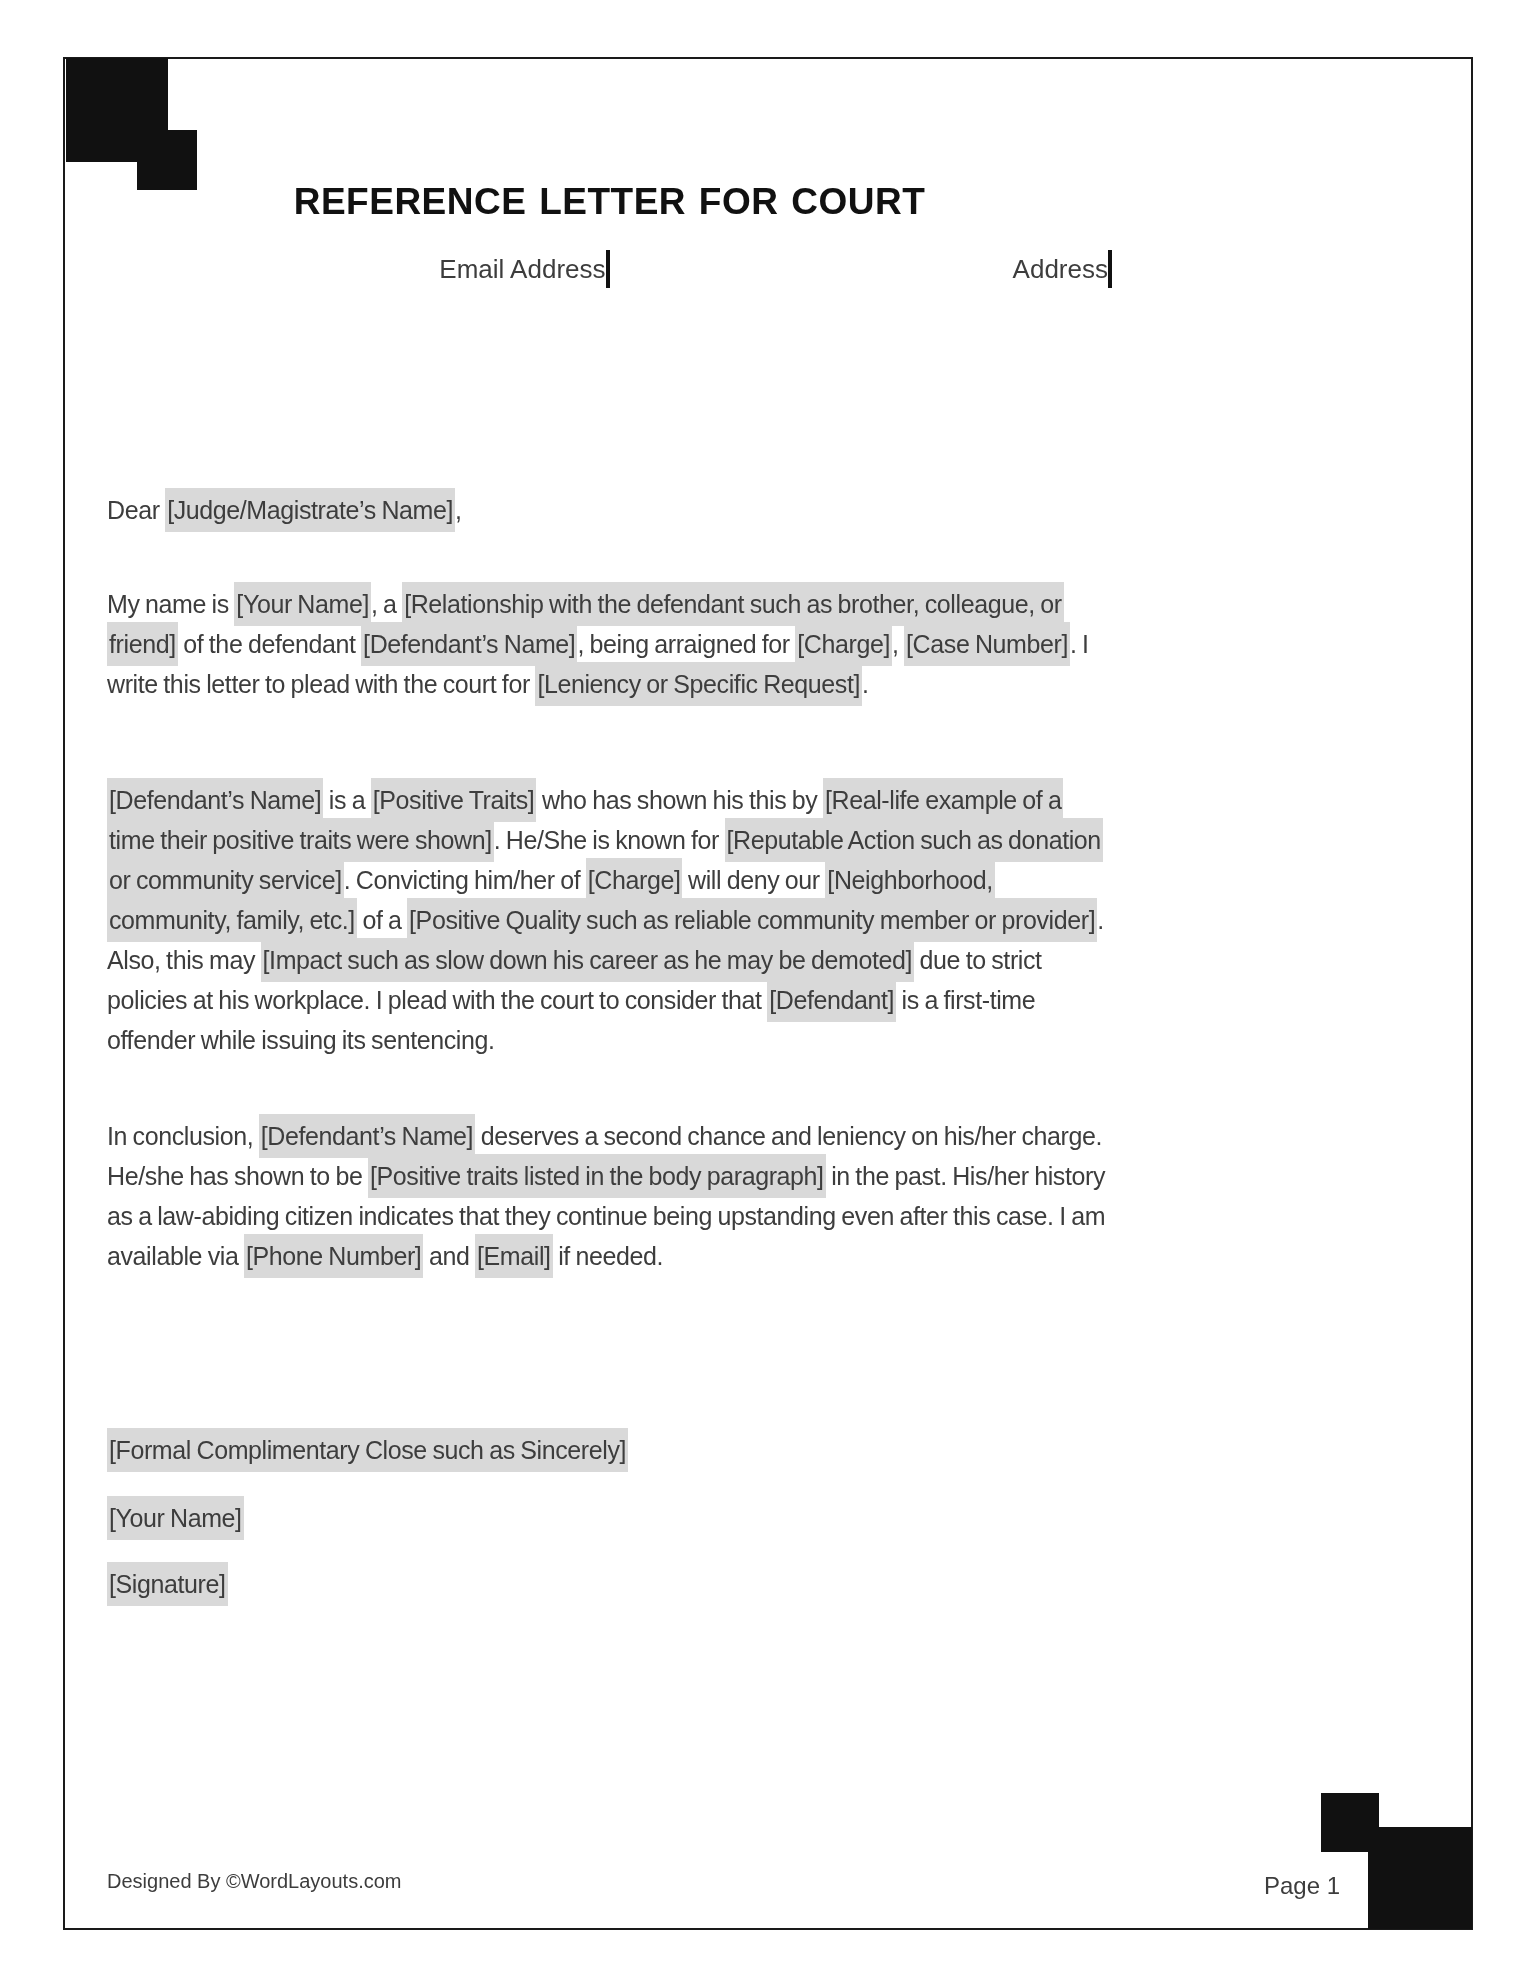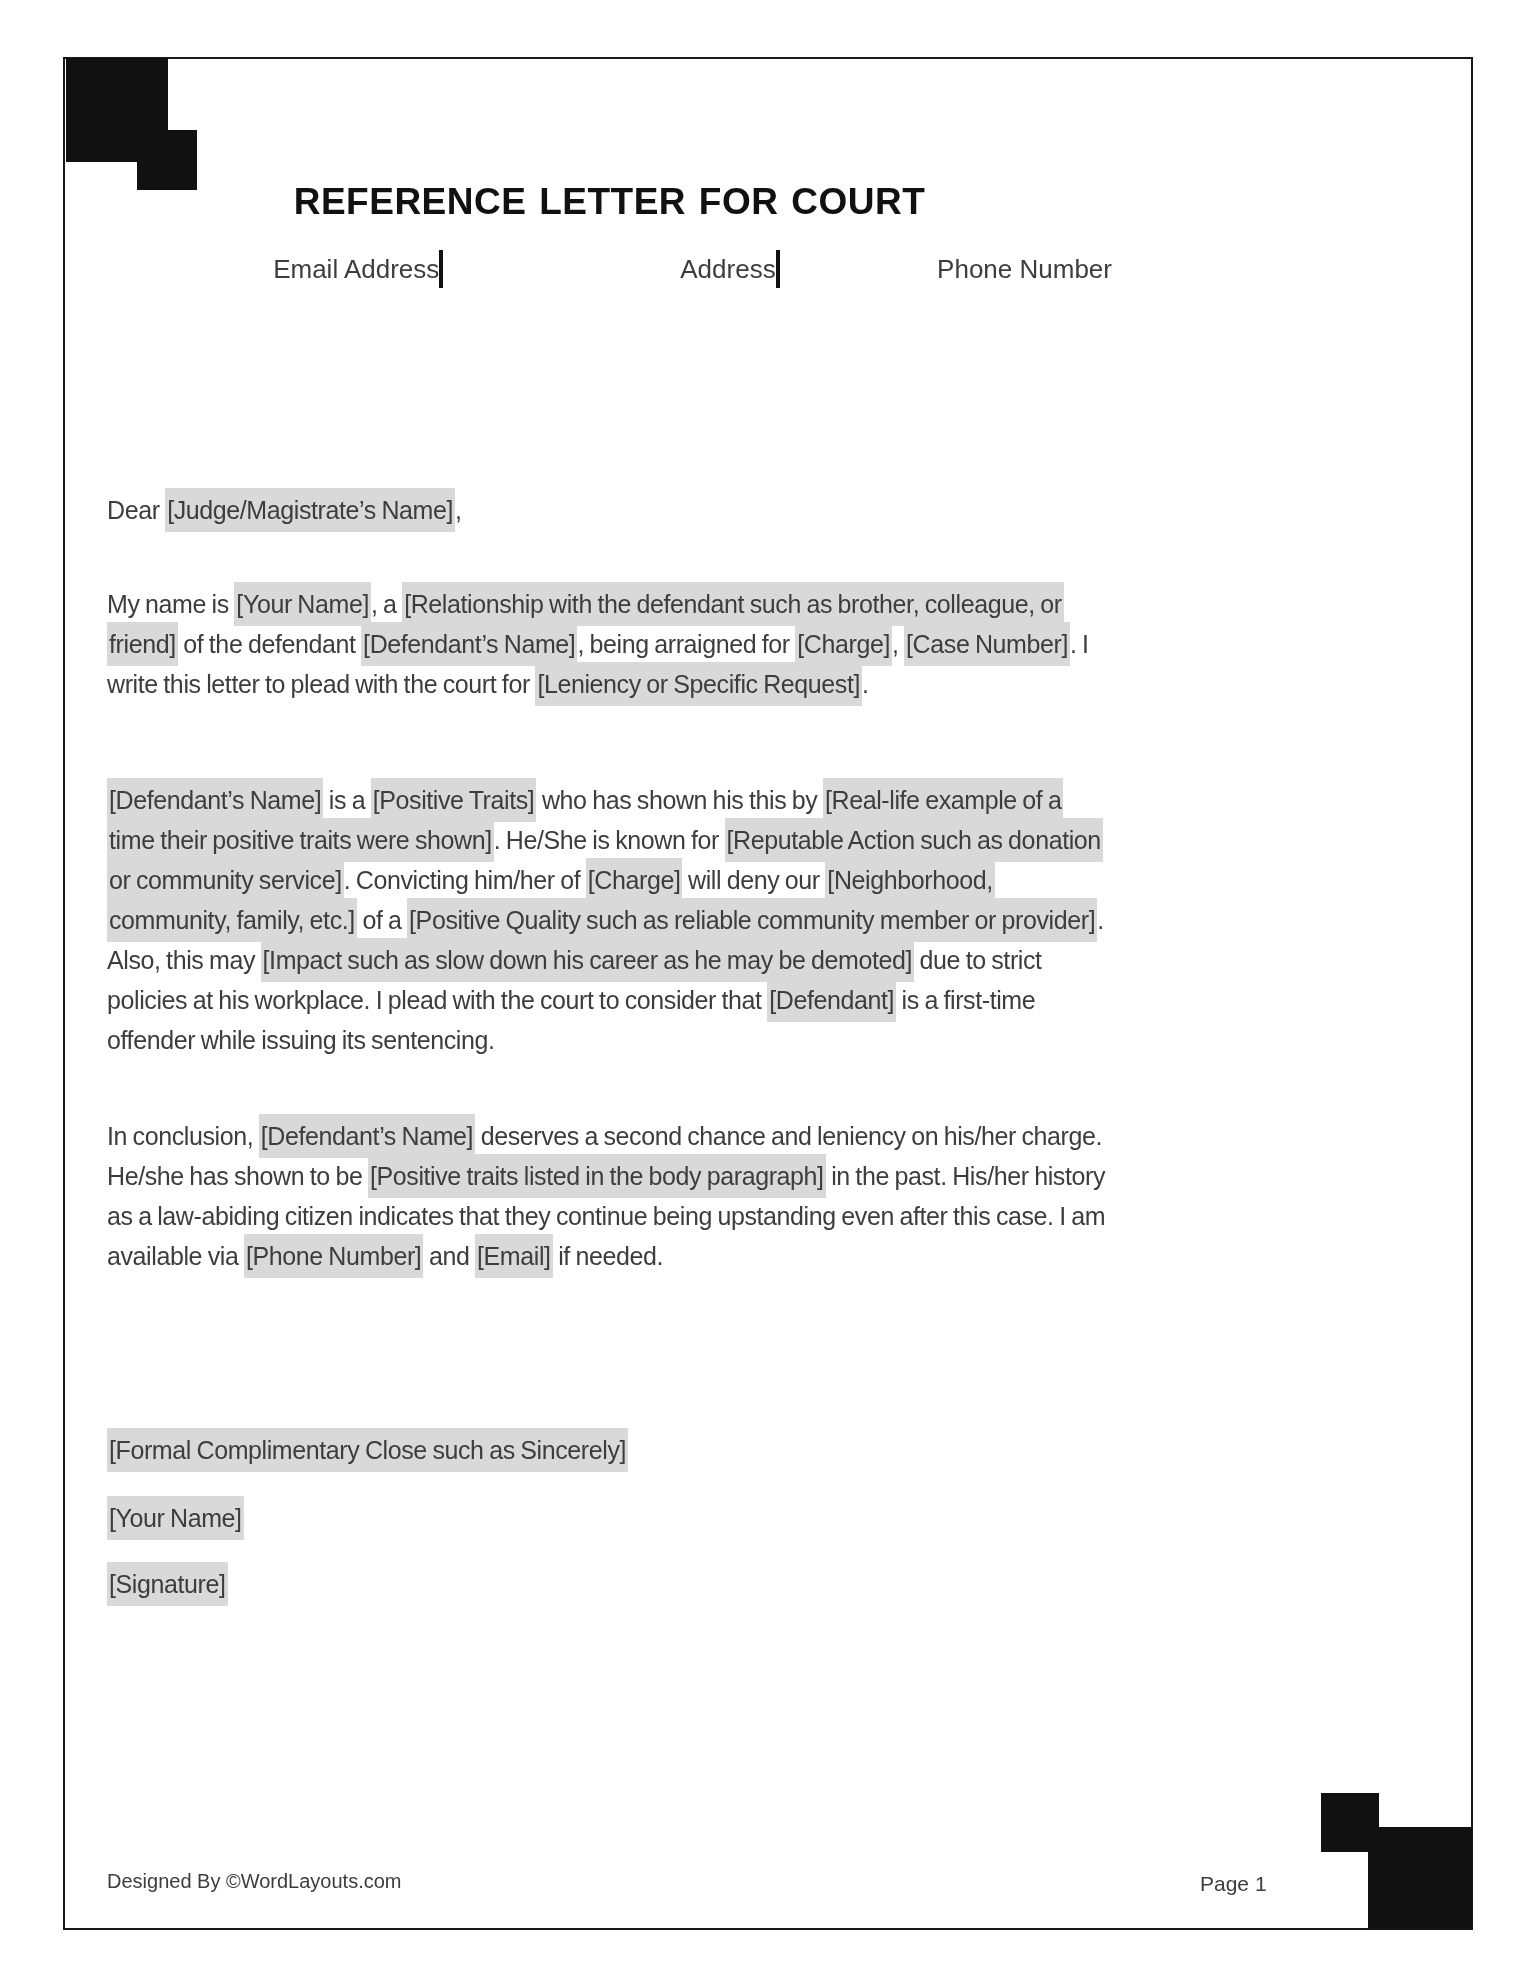--- a/index.html
+++ b/index.html
@@ -63,42 +63,41 @@
     padding:8px 2px;
     box-decoration-break:clone;
     -webkit-box-decoration-break:clone;
   }
 
   .footer-credit{
     position:absolute;left:107px;top:1870px;
     font-size:20px;color:var(--text);
   }
   .footer-page{
-    position:absolute;left:1200px;top:1872px;
-    font-size:21px;color:var(--text);text-align:center;
+    position:absolute;left:1264px;top:1872px;
+    font-size:24px;color:var(--text);text-align:center;
   }
 </style>
 </head>
 <body>
 
 <div>
   <div class="page-border"></div>
   <div class="sq tl-big"></div>
   <div class="sq tl-small"></div>
   <div class="sq br-small"></div>
   <div class="sq br-big"></div>
 
   <div class="blk title">REFERENCE LETTER FOR COURT</div>
 
   <div class="blk contact">
     <span class="lbl">Email Address</span>
     <span class="sep"></span>
     <span class="lbl">Address</span>
     <span class="sep"></span>
-    <span class="lbl">Phone Number</span>
   </div>
 
   <div class="blk salutation"><span>Dear </span><span class="hl">[Judge/Magistrate’s Name]</span><span>,</span></div>
 
   <div class="blk p1"><span>My name is </span><span class="hl">[Your Name]</span><span>, a </span><span class="hl">[Relationship with the defendant such as brother, colleague, or friend]</span><span> of the defendant </span><span class="hl">[Defendant’s Name]</span><span>, being arraigned for </span><span class="hl">[Charge]</span><span>, </span><span class="hl">[Case Number]</span><span>. I write this letter to plead with the court for </span><span class="hl">[Leniency or Specific Request]</span><span>.</span></div>
   <div class="blk p2"><span class="hl">[Defendant’s Name]</span><span> is a </span><span class="hl">[Positive Traits]</span><span> who has shown his this by </span><span class="hl">[Real-life example of a time their positive traits were shown]</span><span>. He/She is known for </span><span class="hl">[Reputable Action such as donation or community service]</span><span>. Convicting him/her of </span><span class="hl">[Charge]</span><span> will deny our </span><span class="hl">[Neighborhood, community, family, etc.]</span><span> of a </span><span class="hl">[Positive Quality such as reliable community member or provider]</span><span>. Also, this may </span><span class="hl">[Impact such as slow down his career as he may be demoted]</span><span> due to strict policies at his workplace. I plead with the court to consider that </span><span class="hl">[Defendant]</span><span> is a first-time offender while issuing its sentencing.</span></div>
   <div class="blk p3"><span>In conclusion, </span><span class="hl">[Defendant’s Name]</span><span> deserves a second chance and leniency on his/her charge. He/she has shown to be </span><span class="hl">[Positive traits listed in the body paragraph]</span><span> in the past. His/her history as a law-abiding citizen indicates that they continue being upstanding even after this case. I am available via </span><span class="hl">[Phone Number]</span><span> and </span><span class="hl">[Email]</span><span> if needed.</span></div>
 
   <div class="blk close1"><span class="hl">[Formal Complimentary Close such as Sincerely]</span></div>
   <div class="blk close2"><span class="hl">[Your Name]</span></div>

